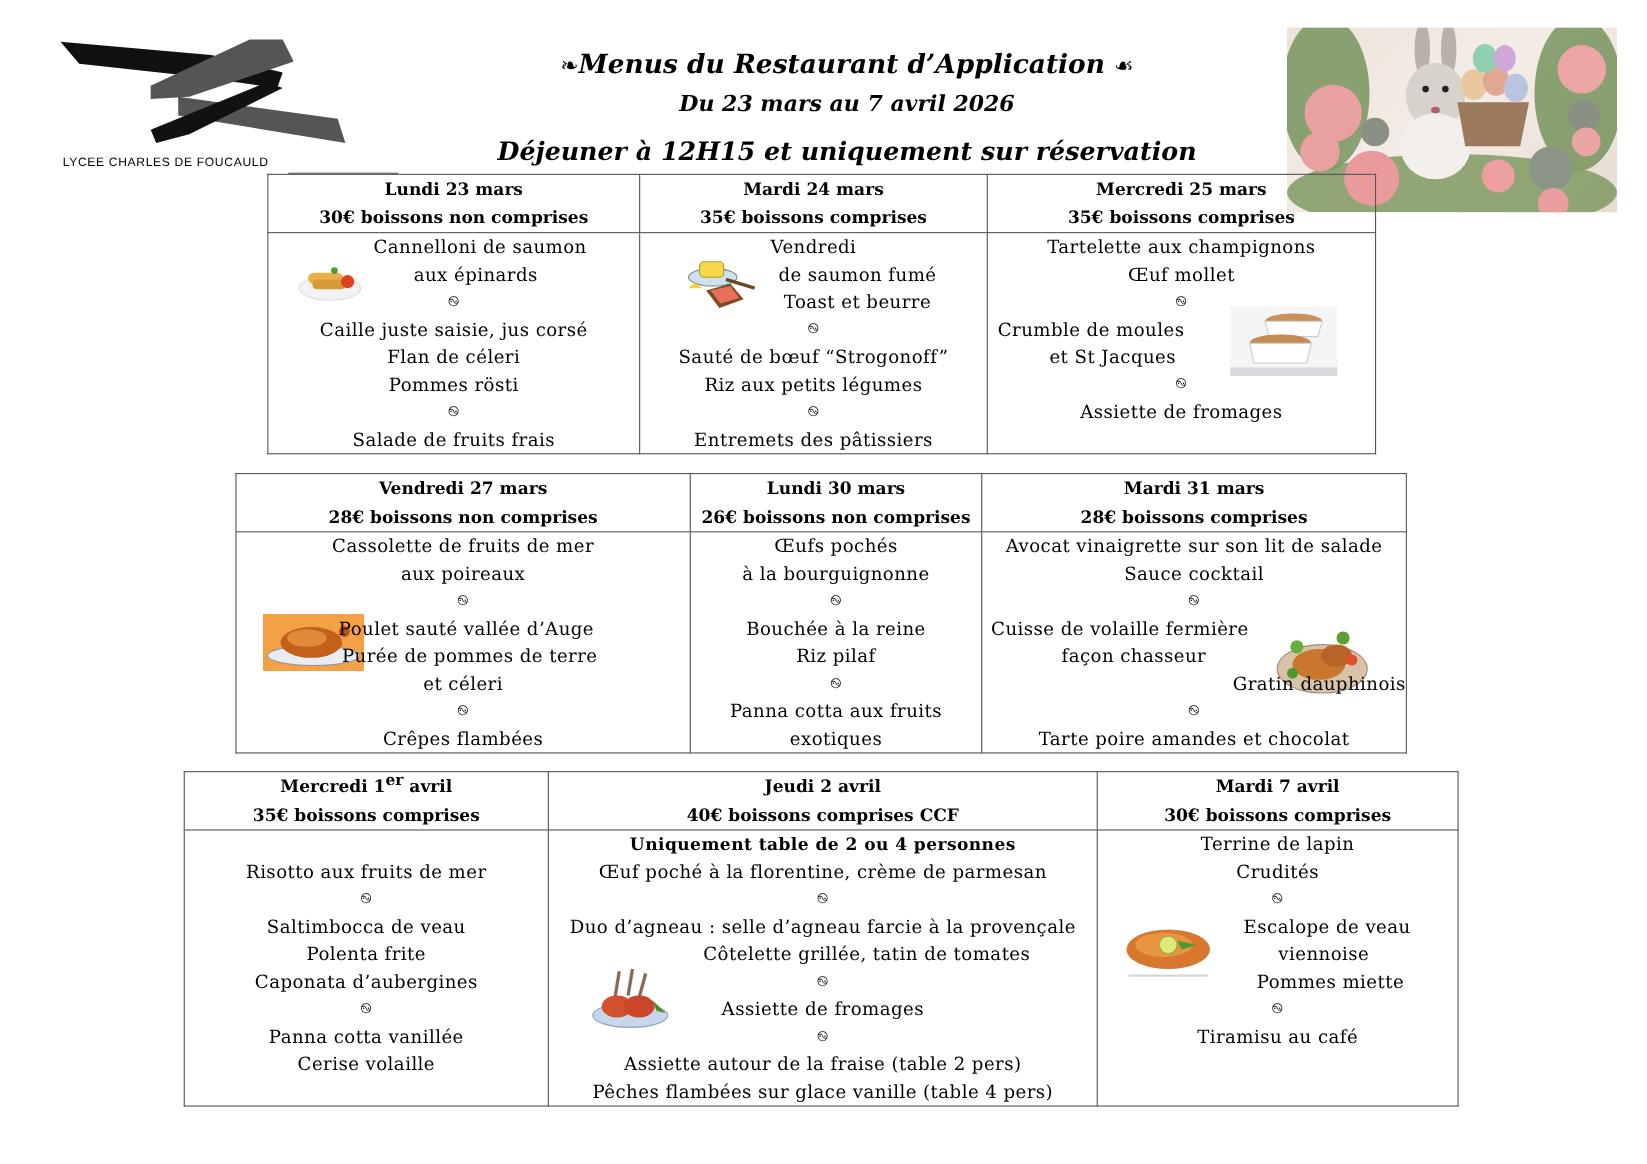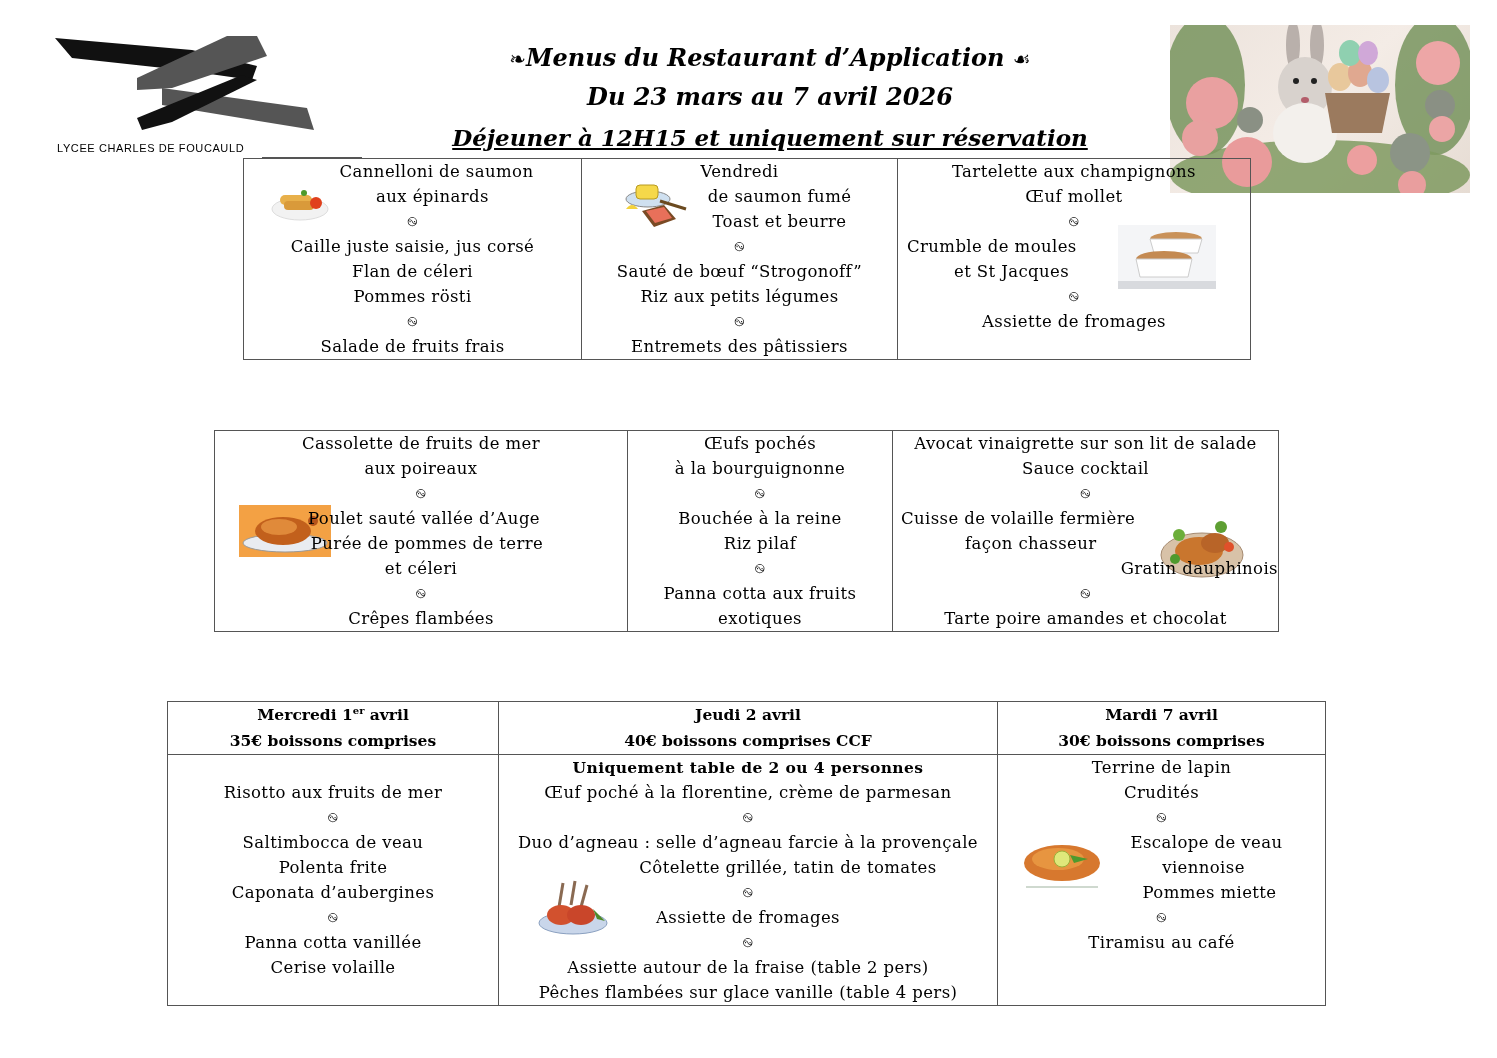--- a/index.html
+++ b/index.html
@@ -11,38 +11,38 @@
   #logo { left:52px; top:30px; width:265px; height:130px; }
   #logo svg { position:absolute; left:0; top:0; }
   #logo-text { position:absolute; left:5px; top:112px; font-family:Liberation Sans, sans-serif;
                font-size:11px; letter-spacing:0.6px; white-space:nowrap; }
   #logo-rule { position:absolute; left:210px; top:127px; width:100px; border-top:1px solid #555; }
 
   
   .title { position:absolute; left:440px; width:660px; text-align:center;
            font-family:"DejaVu Serif",serif; font-style:italic; font-weight:bold; white-space:nowrap; }
   #title-1 { top:43px; font-size:24px; }
-  #title-2 { top:82px; font-size:24px; }
-  #title-3 { top:124px; font-size:23px; text-decoration:underline; }
+  #title-2 { top:82px; font-size:20px; }
+  #title-3 { top:124px; font-size:23px; }
   .orn { font-style:normal; font-weight:normal; font-size:20px; }
 
   
   #easter { left:1170px; top:25px; width:300px; height:168px; overflow:hidden;
             background:linear-gradient(135deg,#ece3dc,#f4ece6 50%,#e6dcd3); }
   #easter svg { position:absolute; left:0; top:0; }
 
   
   table.menu { position:absolute; border-collapse:collapse; table-layout:fixed; }
   table.menu td { border:1.5px solid #555; vertical-align:top; text-align:center; padding:0; position:relative; }
   td.head { height:51px; font-weight:bold; font-size:15.5px; line-height:26px; }
   td.body { font-size:16.5px; line-height:25px; letter-spacing:0.4px; }
   .line { display:block; white-space:nowrap; position:relative; }
   .sep { font-size:13px; }
   .dish-img { position:absolute; }
-  sup { font-size:10px; line-height:0; }
+  sup { font-size:14px; line-height:0; }
 
   #table-1 { left:243px; top:158px; width:1007px; }
   #table-2 { left:214px; top:430px; width:1064px; }
   #table-3 { left:167px; top:701px; width:1158px; }
   #table-1 td.body { height:200px; }
   #table-2 td.body { height:200px; }
   #table-3 td.body { height:249px; }
 </style>
 </head>
 <body>
@@ -100,20 +100,34 @@
   </svg>
 </div>
 
 <table id="table-1" class="menu">
   <colgroup>
       <col style="width:338px">
       <col style="width:316px">
       <col style="width:353px">
     </colgroup>
   <tbody>
+      <tr>
+    <td class="head">
+      <span class="line">Lundi 23 mars</span>
+      <span class="line">30€ boissons non comprises</span>
+    </td>
+    <td class="head">
+      <span class="line">Mardi 24 mars</span>
+      <span class="line">35€ boissons comprises</span>
+    </td>
+    <td class="head">
+      <span class="line">Mercredi 25 mars</span>
+      <span class="line">35€ boissons comprises</span>
+    </td>
+  </tr>
   <tr>
     <td class="body">
       <svg class="dish-img" style="left:26px;top:22px" width="60" height="45" viewBox="0 0 60 45">
         <ellipse cx="30" cy="28" rx="28" ry="11" fill="#f2f2f2" stroke="#ddd"></ellipse>
         <rect x="10" y="14" width="32" height="10" rx="5" fill="#e8b04a"></rect>
         <rect x="14" y="20" width="30" height="9" rx="4" fill="#d99a3a"></rect>
         <circle cx="46" cy="22" r="6" fill="#e0401c"></circle>
         <circle cx="34" cy="12" r="3" fill="#4e9a2c"></circle>
       </svg>
       <span class="line" style="left:24px">Cannelloni de saumon</span>
@@ -164,20 +178,34 @@
 </tbody>
   </table>
 
 <table id="table-2" class="menu">
   <colgroup>
       <col style="width:413px">
       <col style="width:265px">
       <col style="width:386px">
     </colgroup>
   <tbody>
+      <tr>
+    <td class="head">
+      <span class="line">Vendredi 27 mars</span>
+      <span class="line">28€ boissons non comprises</span>
+    </td>
+    <td class="head">
+      <span class="line">Lundi 30 mars</span>
+      <span class="line">26€ boissons non comprises</span>
+    </td>
+    <td class="head">
+      <span class="line">Mardi 31 mars</span>
+      <span class="line">28€ boissons comprises</span>
+    </td>
+  </tr>
   <tr>
     <td class="body">
       <svg class="dish-img" style="left:24px;top:74px" width="92" height="52" viewBox="0 0 92 52">
         <rect x="0" y="0" width="92" height="52" fill="#f3a144"></rect>
         <ellipse cx="46" cy="38" rx="42" ry="9" fill="#e9ecf1" stroke="#999"></ellipse>
         <ellipse cx="44" cy="26" rx="28" ry="14" fill="#c2601c"></ellipse>
         <ellipse cx="40" cy="22" rx="18" ry="8" fill="#e08a3a"></ellipse>
         <circle cx="74" cy="16" r="5" fill="#b5531a"></circle>
       </svg>
       <span class="line">Cassolette de fruits de mer</span>

